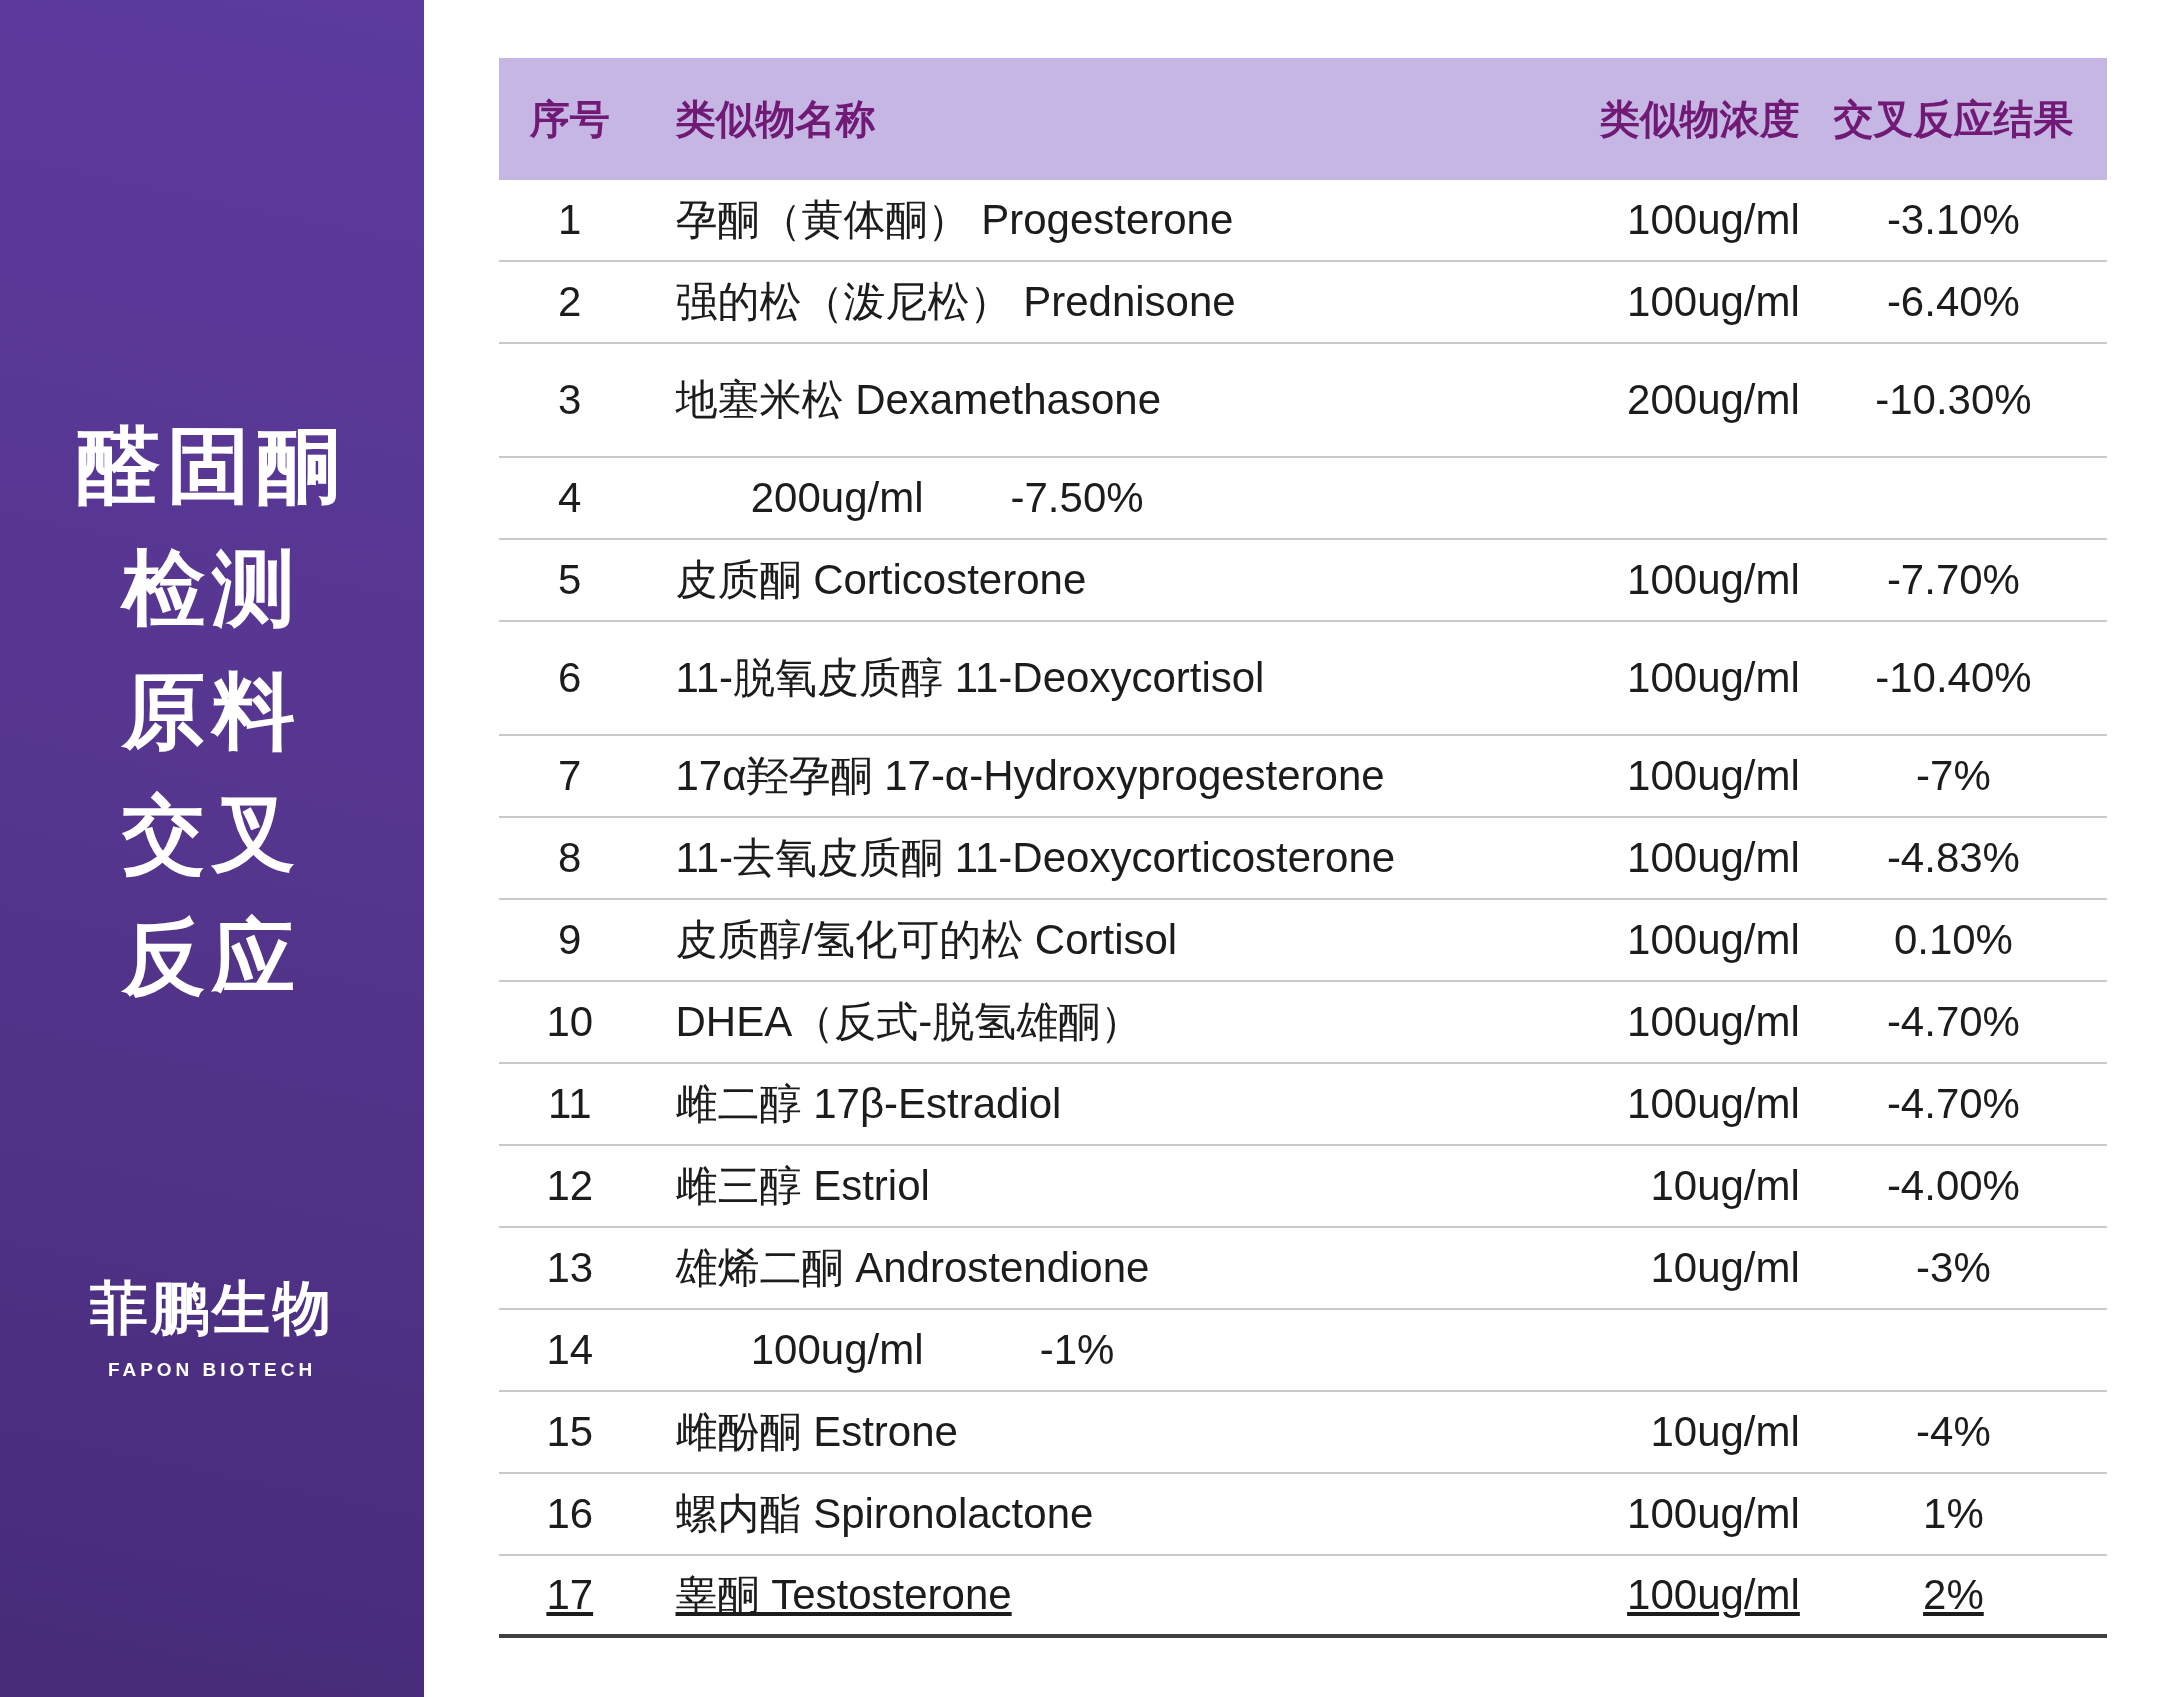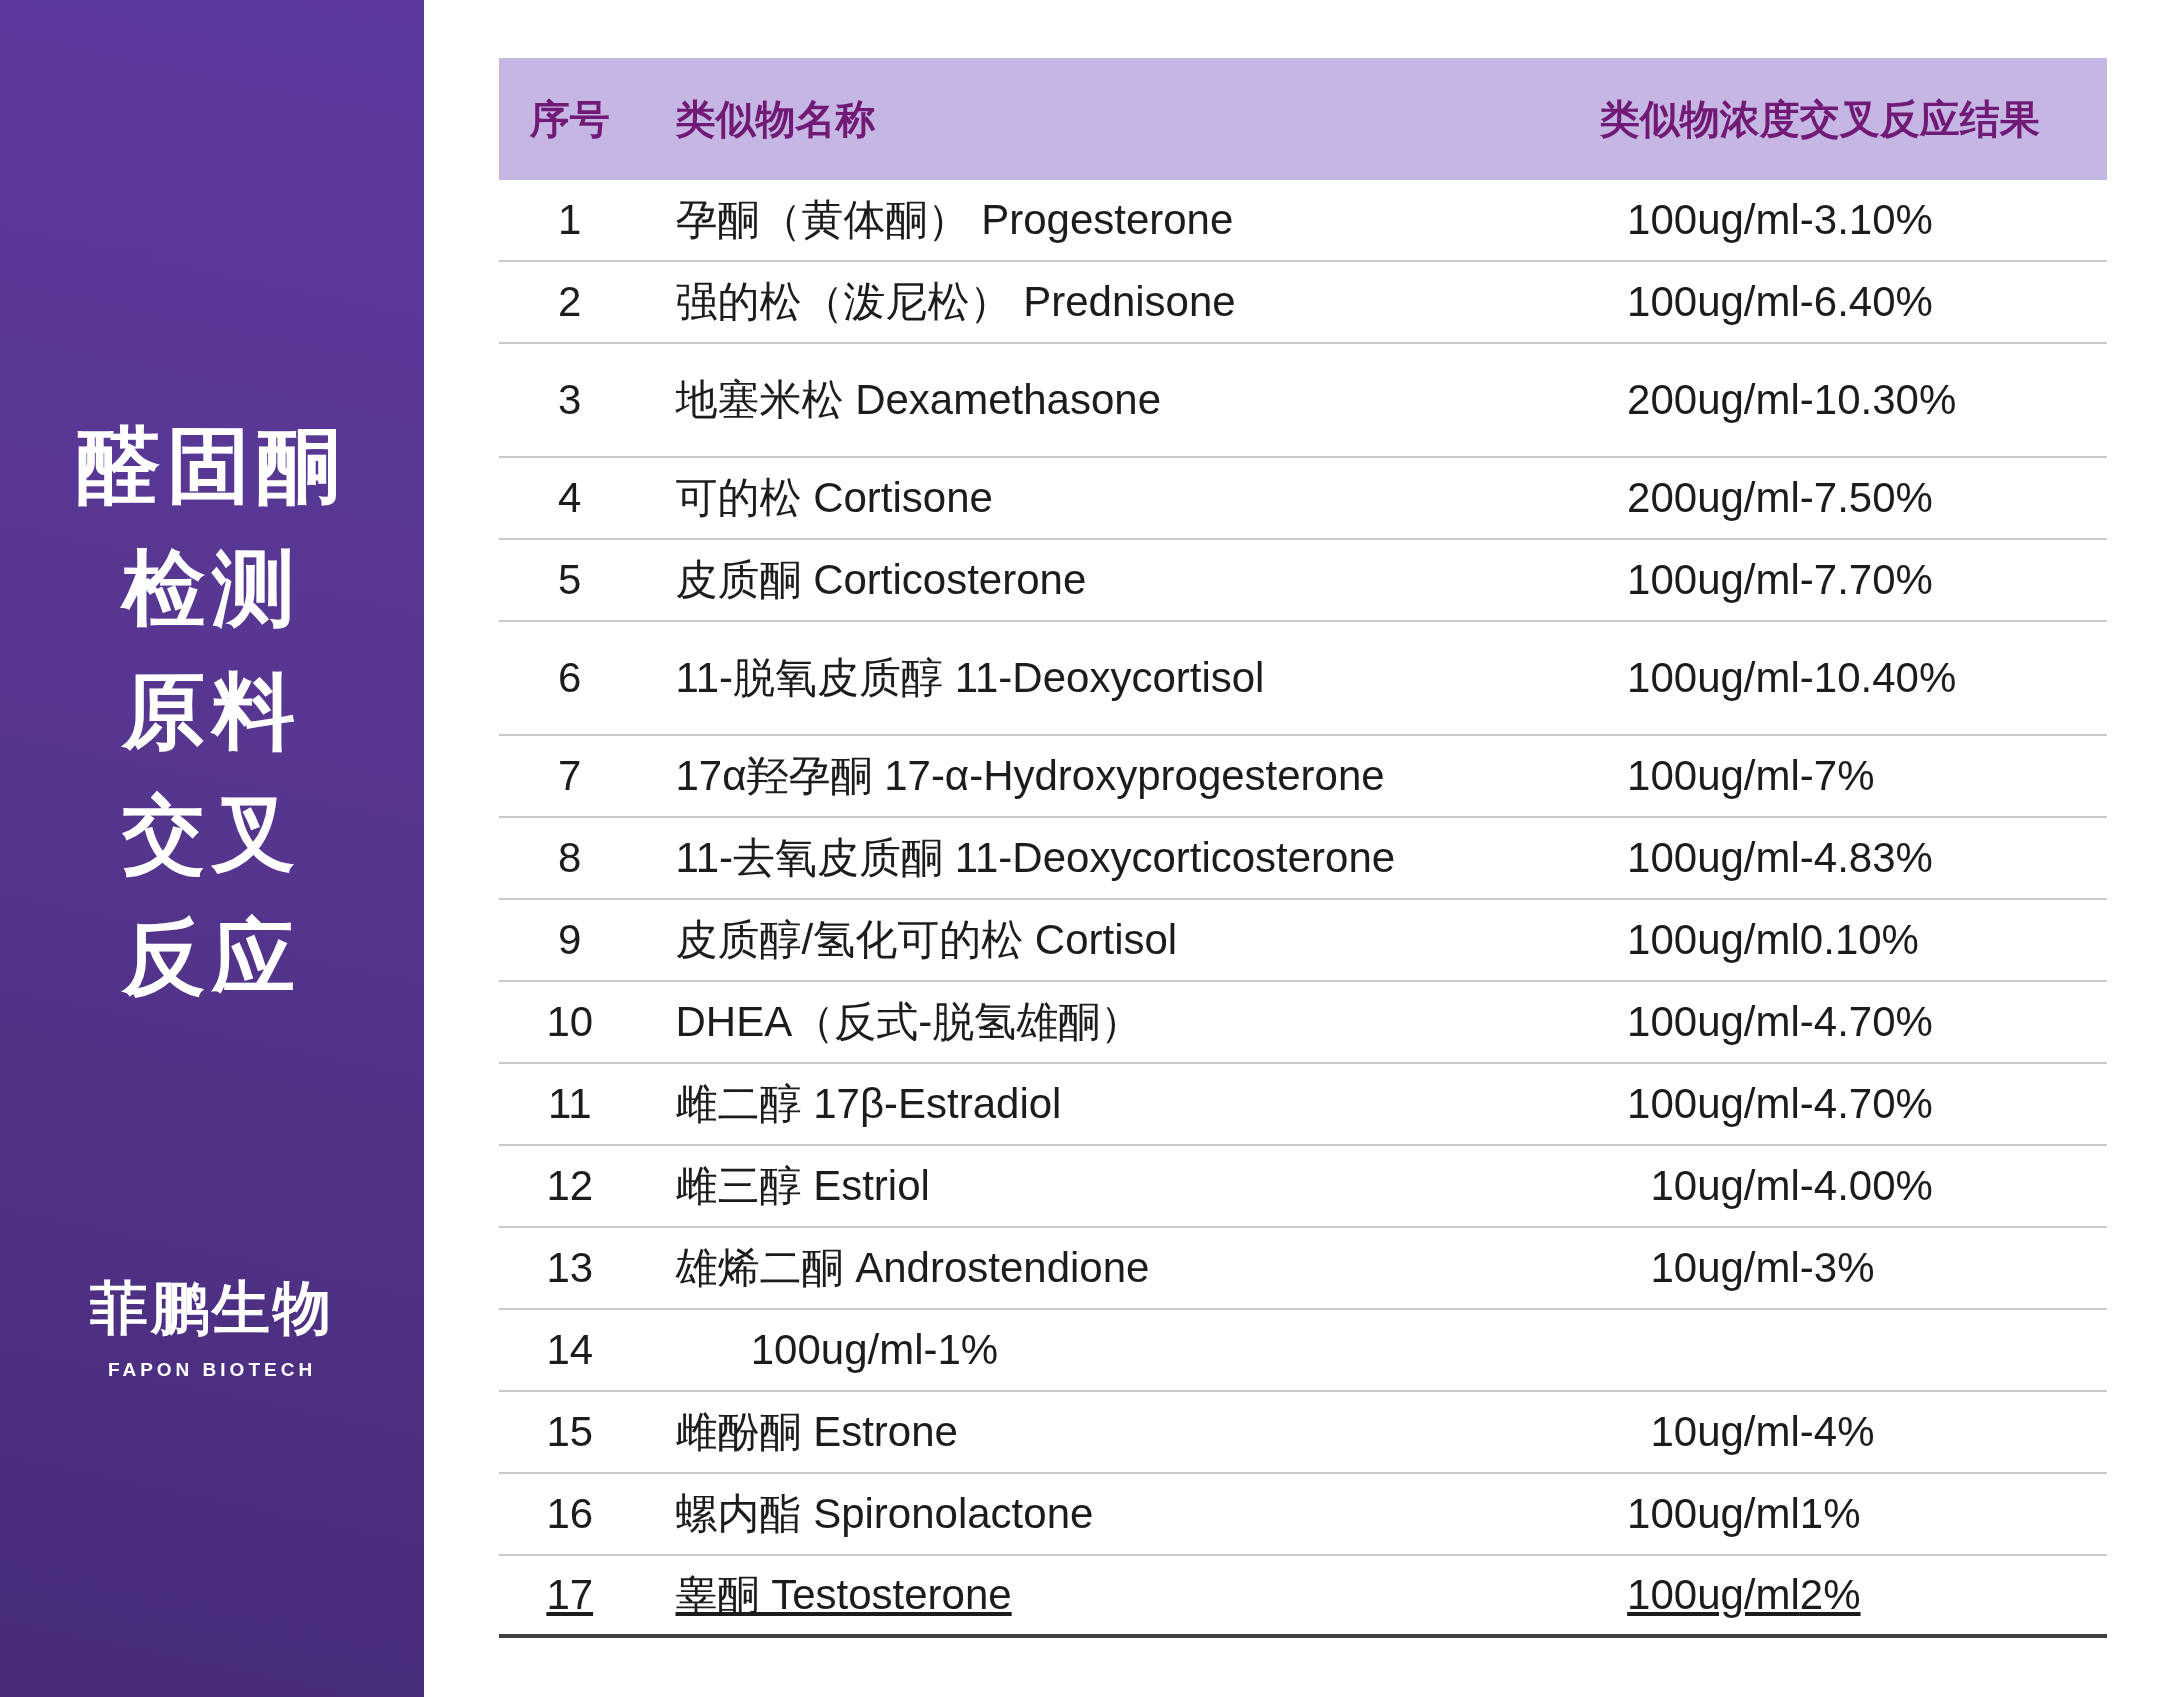--- a/index.html
+++ b/index.html
@@ -47,21 +47,21 @@
     display:flex;align-items:center;
     height:82px;border-bottom:2px solid #c9c9c9;
     color:#1c1c1c;font-size:42px;
   }
   .tr:nth-child(3),.tr:nth-child(6){height:114px;}
   .tr:last-child{border-bottom:4px solid #404040;text-decoration:underline;}
   .c-no   {width:8.8%; text-align:center;flex:none;}
   .c-name {width:54.5%;text-align:left;padding-left:35px;flex:none;
            white-space:nowrap;overflow:hidden;}
   .c-conc {width:17.6%;text-align:right;flex:none;}
-  .c-res  {width:19.1%;text-align:left;flex:none;}
+  .c-res  {width:19.1%;text-align:center;flex:none;}
 </style>
 </head>
 <body>
 
 <aside class="sidebar">
   <div class="sidebar-title">
     <div>醛固酮</div>
     <div>检测</div>
     <div>原料</div>
     <div>交叉</div>
@@ -97,21 +97,20 @@
 
   <div class="tr">
     <div class="c-no">3</div>
     <div class="c-name">地塞米松 Dexamethasone</div>
     <div class="c-conc">200ug/ml</div>
     <div class="c-res">-10.30%</div>
   </div>
 
   <div class="tr">
     <div class="c-no">4</div>
-    <div class="c-name">可的松 Cortisone</div>
     <div class="c-conc">200ug/ml</div>
     <div class="c-res">-7.50%</div>
   </div>
 
   <div class="tr">
     <div class="c-no">5</div>
     <div class="c-name">皮质酮 Corticosterone</div>
     <div class="c-conc">100ug/ml</div>
     <div class="c-res">-7.70%</div>
   </div>

